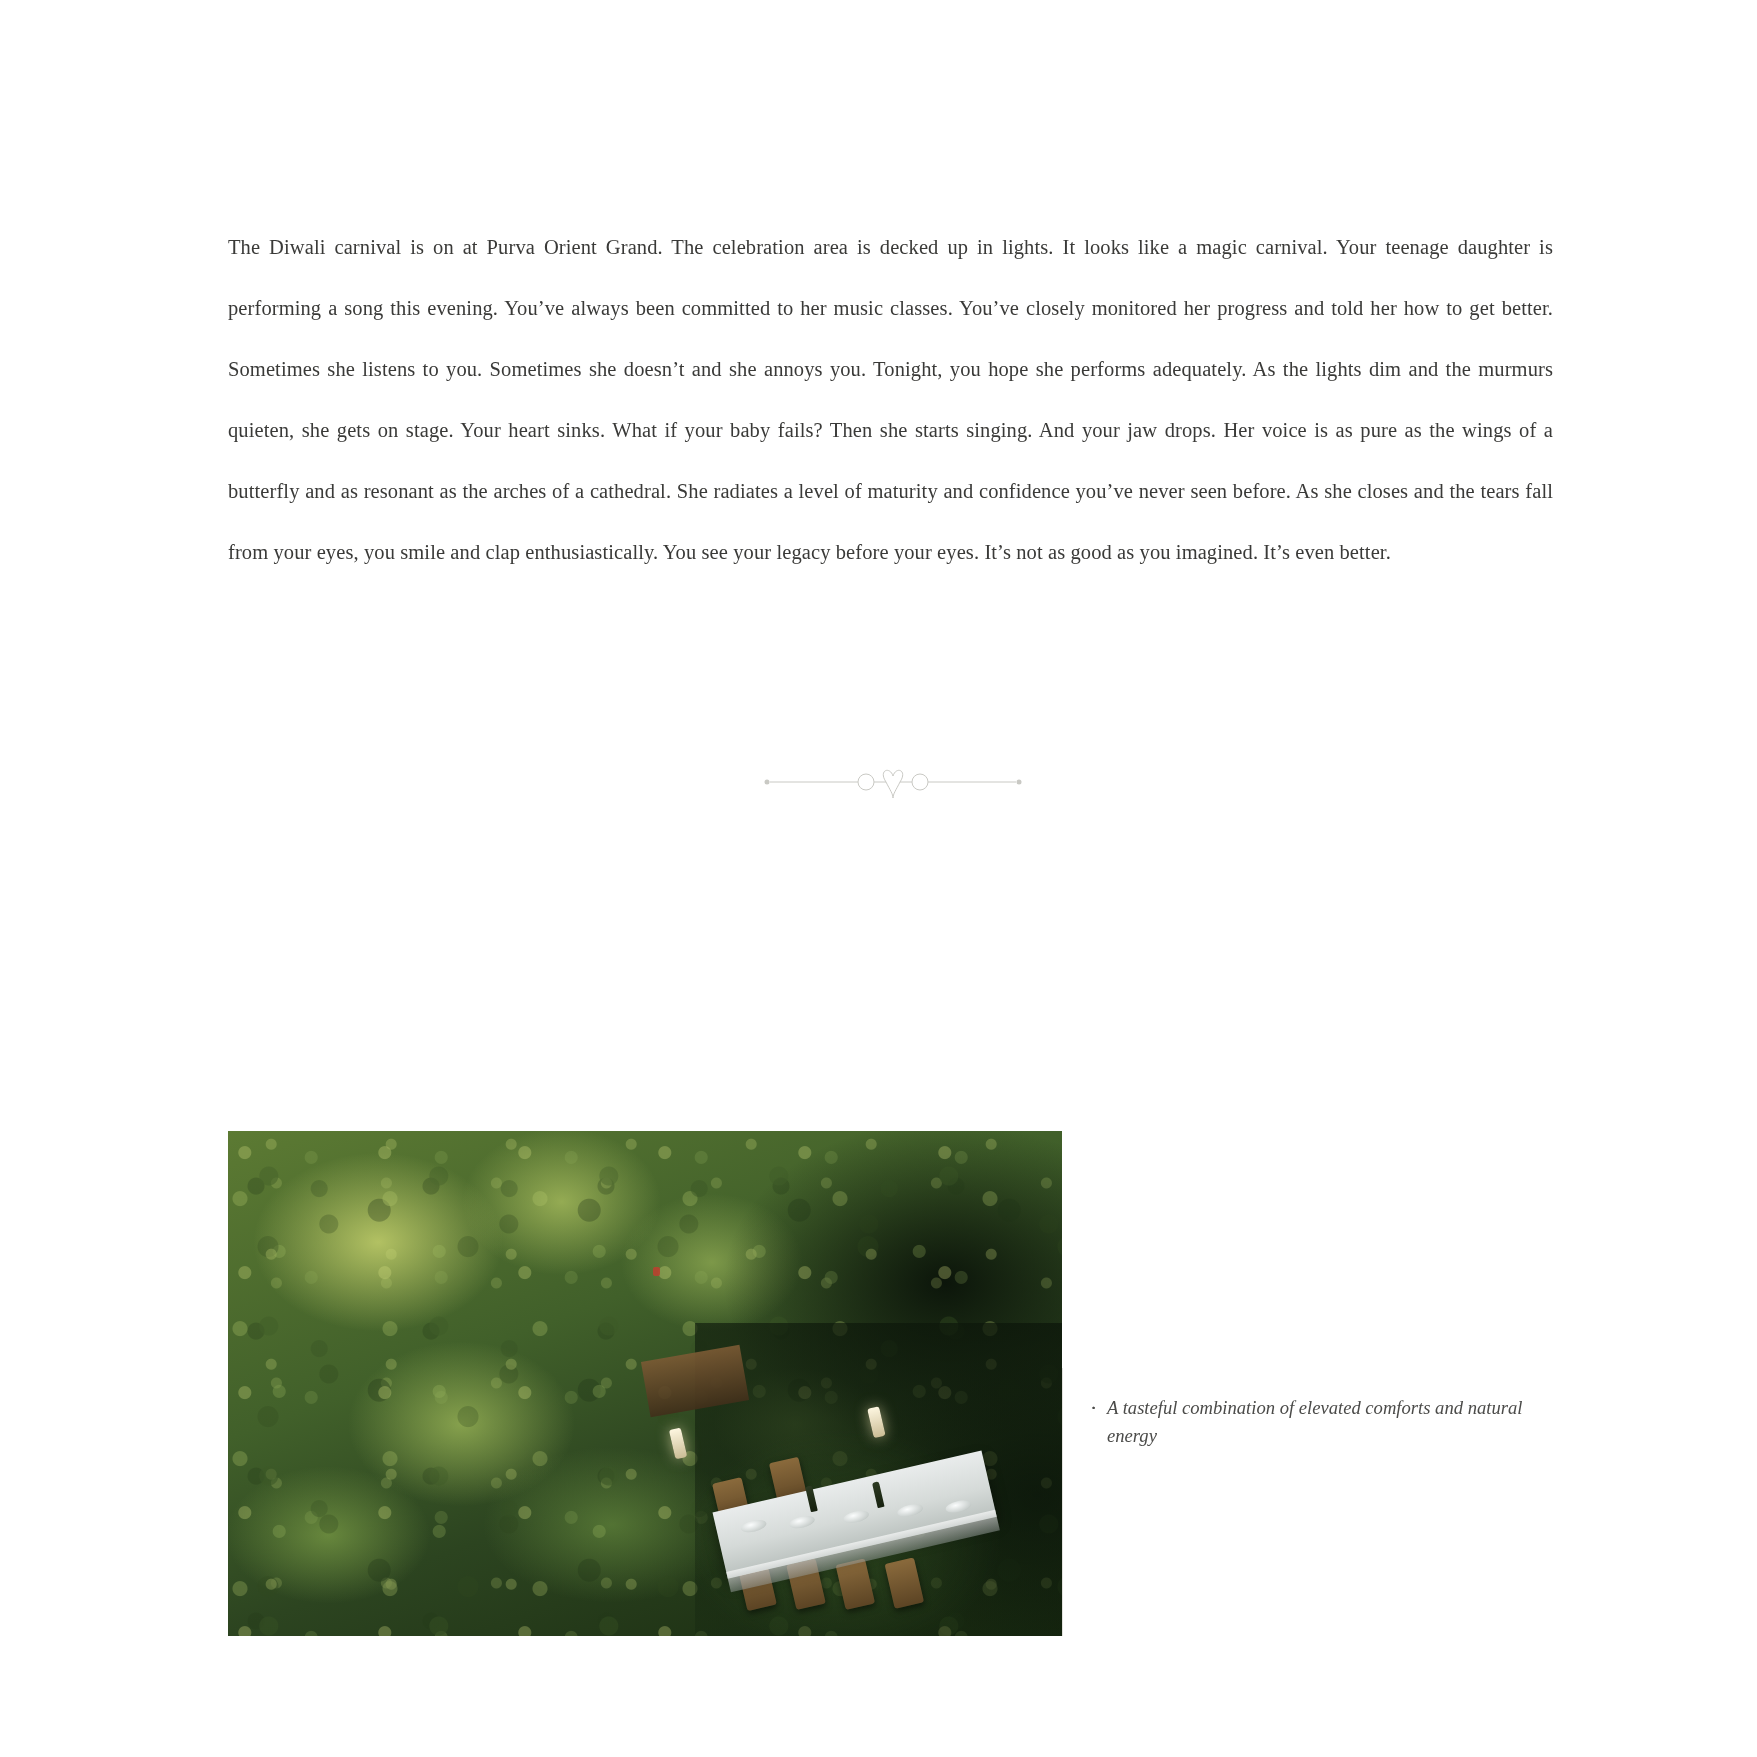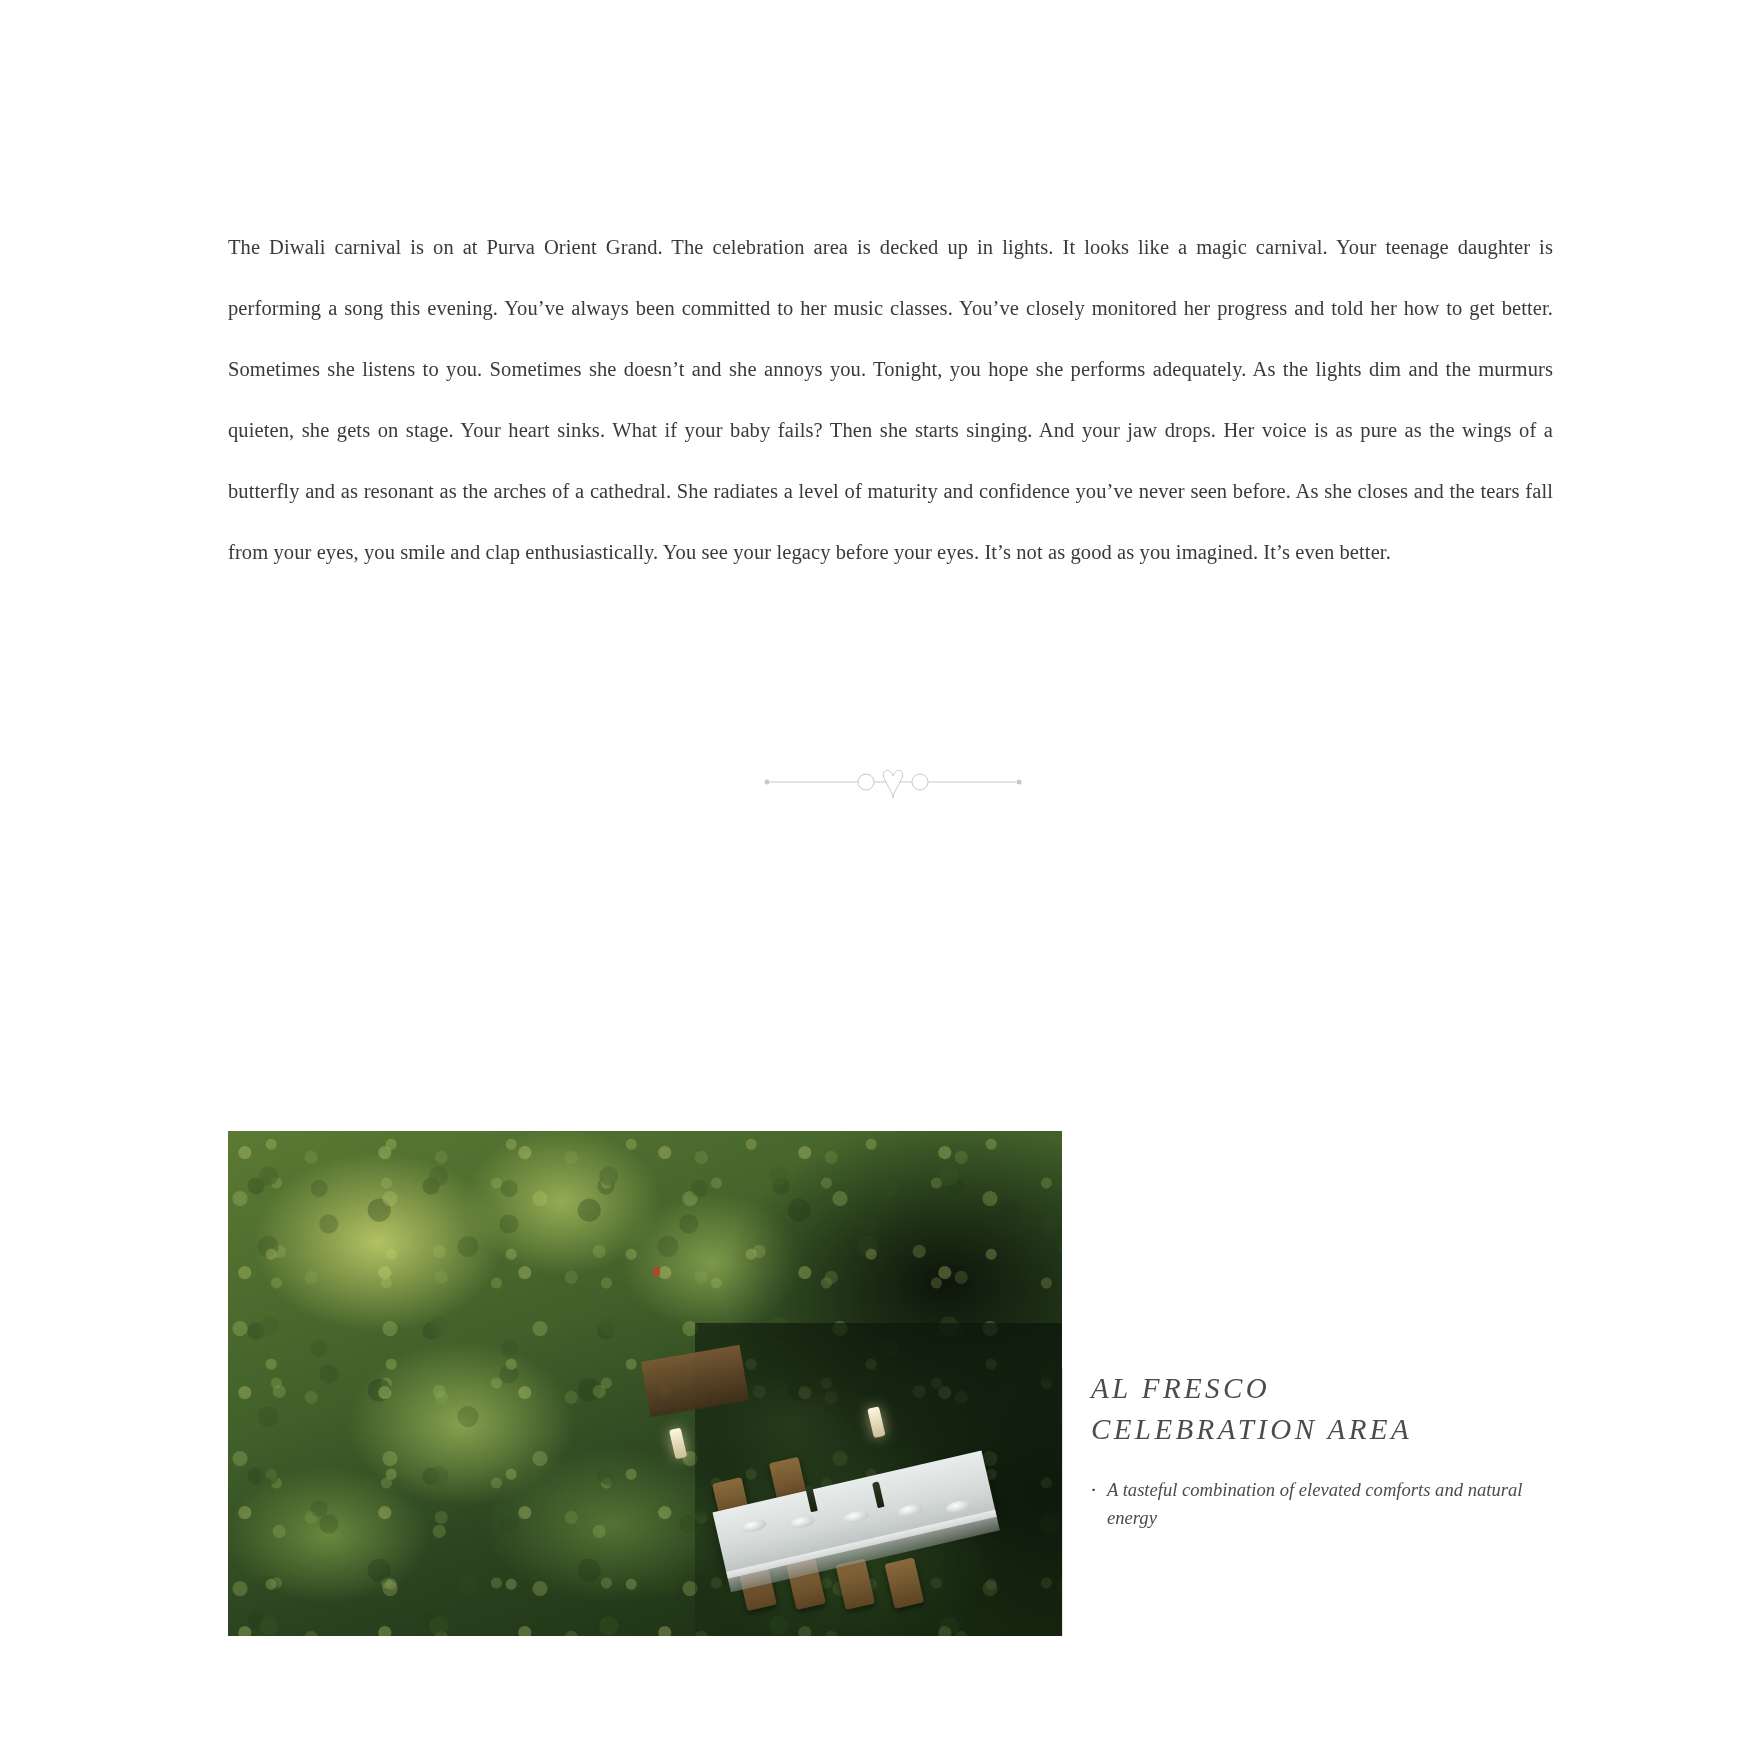--- a/index.html
+++ b/index.html
@@ -267,24 +267,20 @@
       <div class="bottle" style="left:34%; top:24%;"></div>
       <div class="bottle" style="left:56%; top:30%;"></div>
       <div class="lamp" style="left:-6%; top:-26%;"></div>
       <div class="lamp" style="left:60%; top:-12%;"></div>
     </div>
   </div>
 
   <div class="caption-rule"></div>
 
   <div class="caption-block">
-    <div class="caption-title">
-      <div>AL FRESCO</div>
-      <div>CELEBRATION AREA</div>
-    </div>
     <ul class="caption-list">
       <li>
         <span class="bullet">·</span>
       </li>
       <li>
         <span class="bullet">·</span>
         <span>A tasteful combination of elevated comforts and natural energy</span>
       </li>
     </ul>
   </div>

